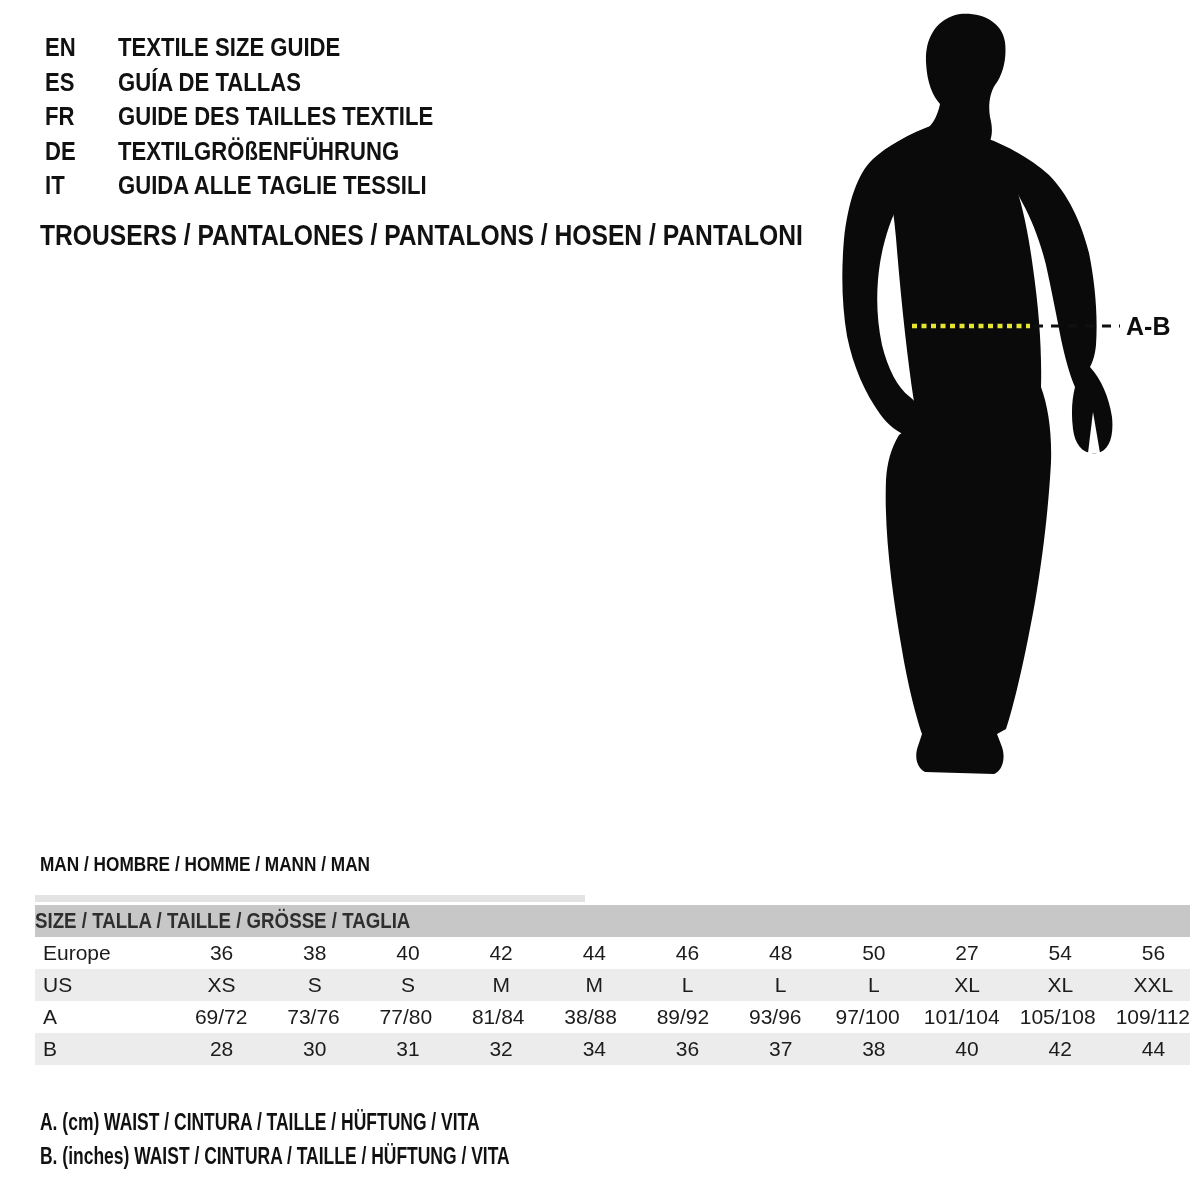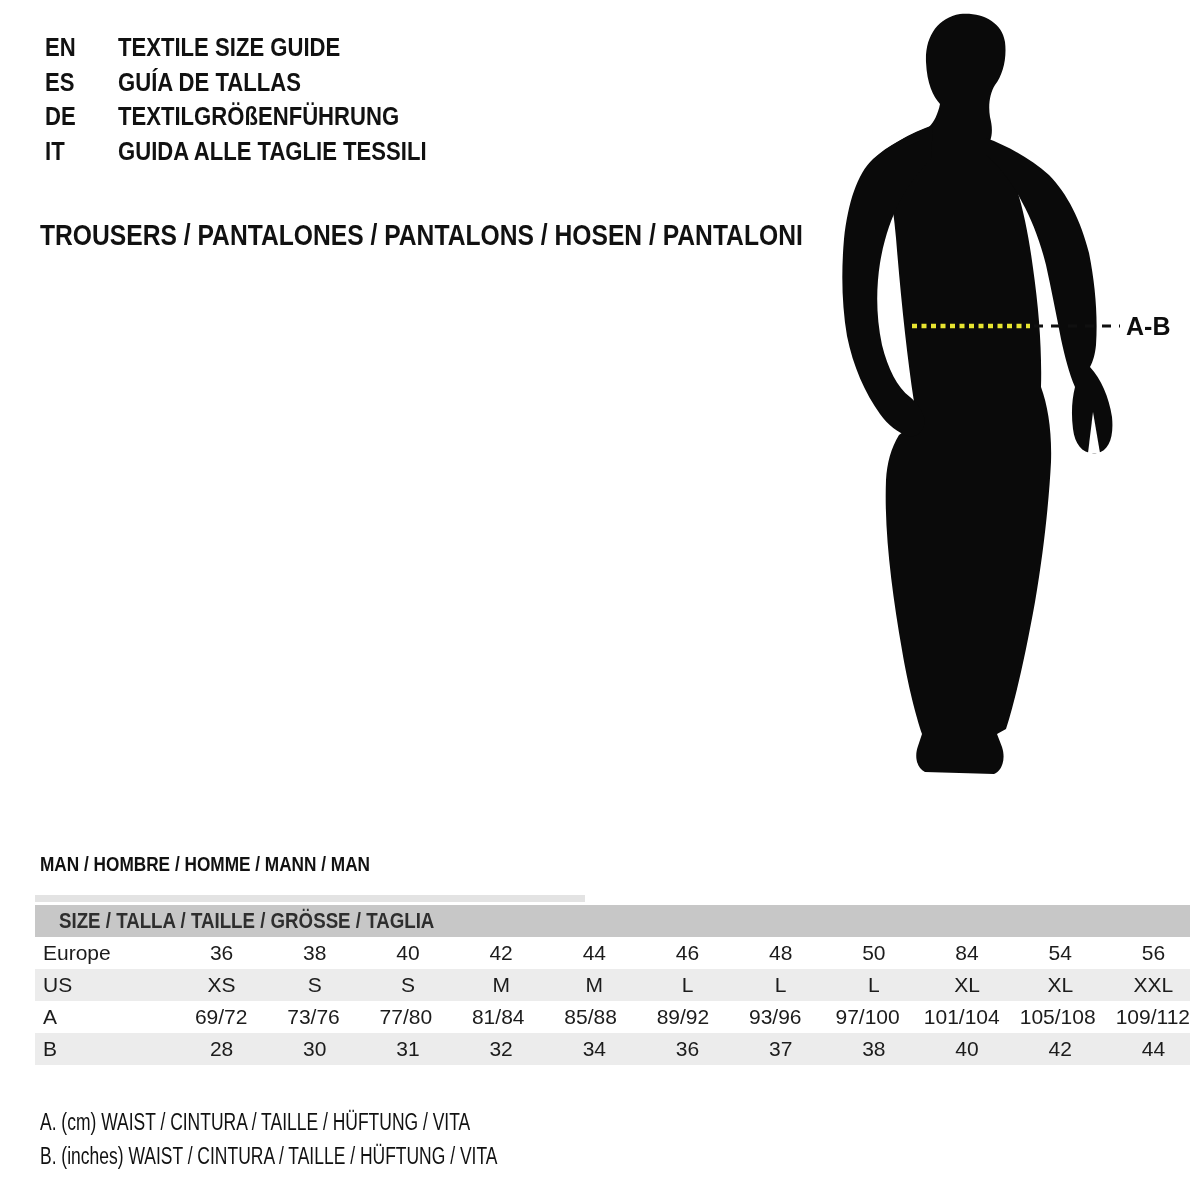--- a/index.html
+++ b/index.html
@@ -29,49 +29,52 @@
   .ab-label { font-family:"Liberation Sans","DejaVu Sans",sans-serif; font-weight:700; font-size:25px; fill:#0d0d0d; }
 
   
   .section-title { position:absolute; left:40px; top:852px; font-size:21px; font-weight:700; }
   .section-title .cond { transform:scaleX(0.82); }
 
   
   .size-table { position:absolute; left:35px; top:895px; width:1155px; }
   .artifact-strip { height:7px; width:550px; background:var(--table-top-strip,#e2e2e2); margin-bottom:3px; }
   .table-header { height:32px; line-height:32px; background:var(--table-header-bg,#c7c7c7);
-                  padding-left:24px; font-size:22px; font-weight:700; color:#2e2e2e; }
+                  padding-left:0; font-size:22px; font-weight:700; color:#2e2e2e; }
   .table-header .cond { transform:scaleX(0.85); }
   .trow { display:flex; height:32px; align-items:center; font-size:21px; color:#1c1c1c; }
   .table-rows .trow:nth-of-type(odd) { background:#ffffff; }
   .table-rows .trow:nth-of-type(even) { background:var(--table-alt-row-bg,#ececec); }
   .tlabel { width:150px; padding-left:8px; box-sizing:border-box; }
   .tvalues { flex:1; display:grid; grid-template-columns:repeat(11,1fr);gap:20px; }
   .tcell { text-align:center; }
 
   
-  .footnotes { position:absolute; left:40px; top:1105px; font-size:23px; font-weight:400; }
+  .footnotes { position:absolute; left:40px; top:1105px; font-size:23px; font-weight:700; }
   .footnote { height:34px; line-height:34px; }
   .footnote .cond { transform:scaleX(0.76); }
 </style>
 </head>
 <body>
 
 <div class="stage">
 
   <ul class="lang-list">
 
       <li class="lang-row">
         <span class="lang-code"><span class="cond">EN</span></span><span class="lang-label"><span class="cond">TEXTILE SIZE GUIDE</span></span>
       </li>
 
       <li class="lang-row">
         <span class="lang-code"><span class="cond">ES</span></span><span class="lang-label"><span class="cond">GUÍA DE TALLAS</span></span>
       </li>
 
+      <li class="lang-row">
+        <span class="lang-code"><span class="cond">FR</span></span><span class="lang-label"><span class="cond">GUIDE DES TAILLES TEXTILE</span></span>
+      </li>
 
       <li class="lang-row">
         <span class="lang-code"><span class="cond">DE</span></span><span class="lang-label"><span class="cond">TEXTILGRÖßENFÜHRUNG</span></span>
       </li>
 
       <li class="lang-row">
         <span class="lang-code"><span class="cond">IT</span></span><span class="lang-label"><span class="cond">GUIDA ALLE TAGLIE TESSILI</span></span>
       </li>
     </ul>
 
@@ -163,21 +166,21 @@
           <div class="tlabel">Europe</div>
           <div class="tvalues">
             <div class="tcell">36</div>
             <div class="tcell">38</div>
             <div class="tcell">40</div>
             <div class="tcell">42</div>
             <div class="tcell">44</div>
             <div class="tcell">46</div>
             <div class="tcell">48</div>
             <div class="tcell">50</div>
-            <div class="tcell">84</div>
+            <div class="tcell">27</div>
             <div class="tcell">54</div>
             <div class="tcell">56</div>
           </div>
         </div>
 
         <div class="trow">
           <div class="tlabel">US</div>
           <div class="tvalues">
             <div class="tcell">XS</div>
             <div class="tcell">S</div>
@@ -193,21 +196,21 @@
           </div>
         </div>
 
         <div class="trow">
           <div class="tlabel">A</div>
           <div class="tvalues">
             <div class="tcell">69/72</div>
             <div class="tcell">73/76</div>
             <div class="tcell">77/80</div>
             <div class="tcell">81/84</div>
-            <div class="tcell">85/88</div>
+            <div class="tcell">38/88</div>
             <div class="tcell">89/92</div>
             <div class="tcell">93/96</div>
             <div class="tcell">97/100</div>
             <div class="tcell">101/104</div>
             <div class="tcell">105/108</div>
             <div class="tcell">109/112</div>
           </div>
         </div>
 
         <div class="trow">

